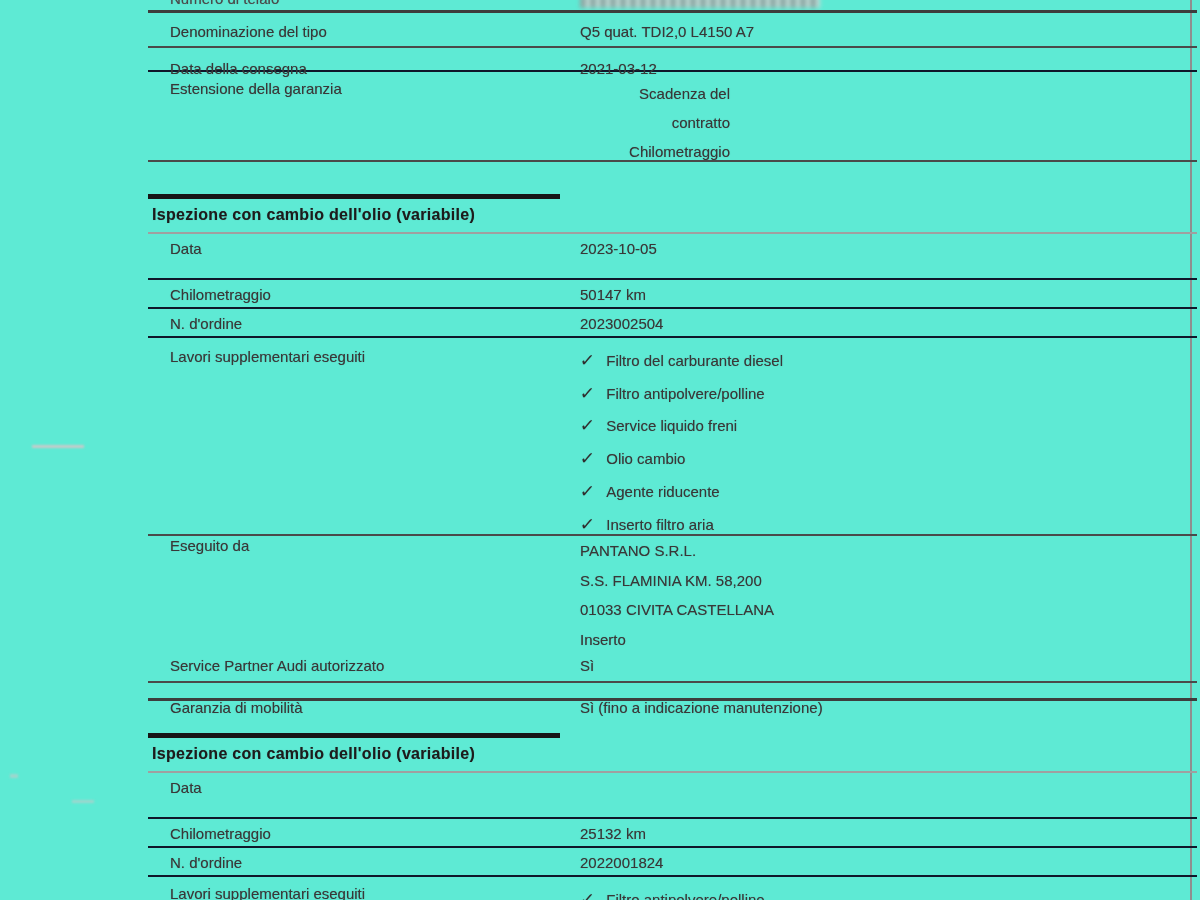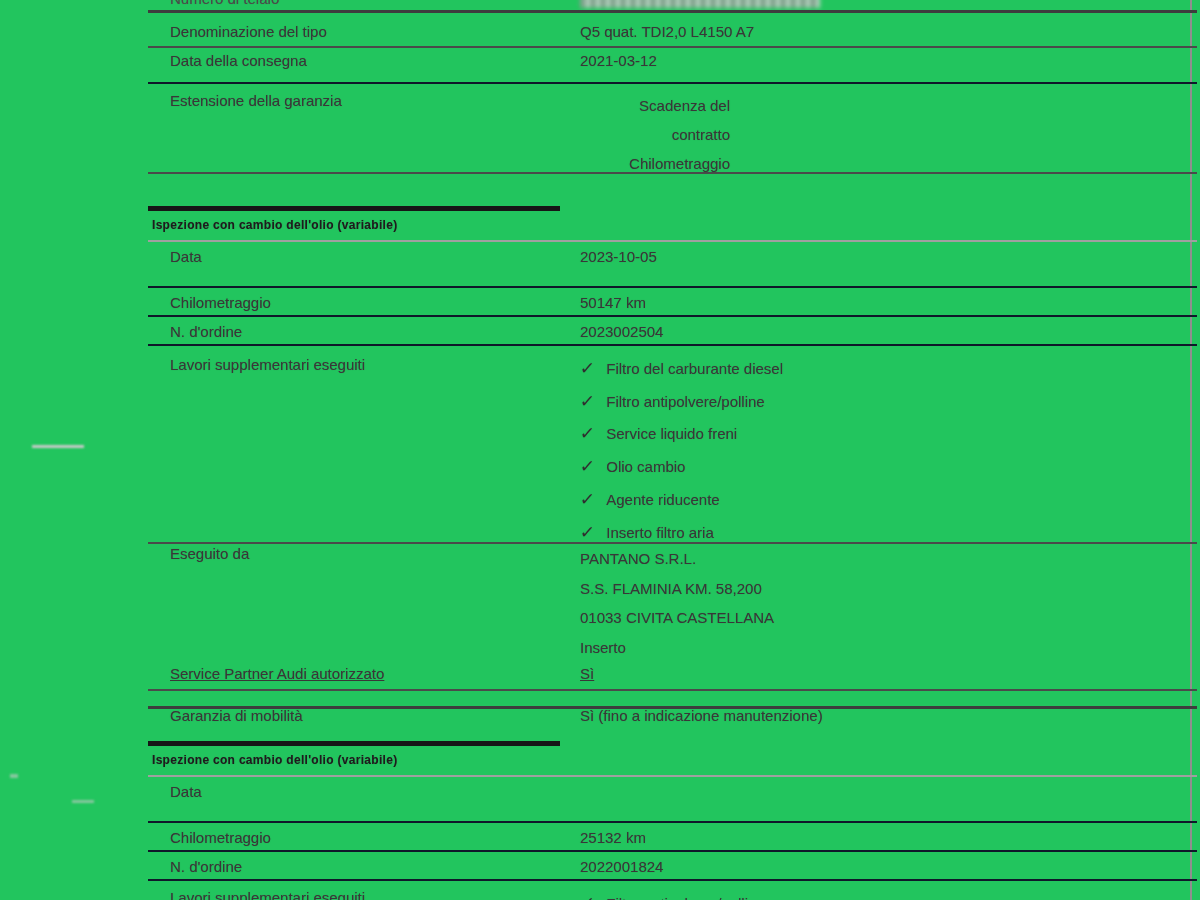--- a/index.html
+++ b/index.html
@@ -3,21 +3,21 @@
 <meta charset="utf-8">
 <style>
   * { margin: 0; padding: 0; box-sizing: border-box; }
   html, body { background: #ffffff; }
   body {
     width: 1200px; height: 900px; overflow: hidden; position: relative;
     font-family: "Liberation Sans", "DejaVu Sans", sans-serif;
     color: #383838;
   }
   .sheet {
-    position: absolute; inset: 0; background: #22c55e;
+    position: absolute; inset: 0; background: #5eead4;
     text-shadow: 0 0 0.7px rgba(70,70,70,0.55);
   }
   
   .edge-line {
     position: absolute; top: 0; bottom: 0; left: 1190px; width: 2px;
     background: #8f8f8f; filter: blur(0.4px);
   }
   
   .artifact { position: absolute; background: #c9c9c9; filter: blur(1px); }
   .artifact.a1 { left: 32px; top: 445px; width: 52px; height: 3px; }
@@ -41,47 +41,47 @@
   
   .vin-row { height: 10px; overflow: hidden; position: relative; }
   .vin-row .clipped { transform: translateY(-11px); color: #4a4a4a; }
   .vin-smudge {
     position: absolute; left: 432px; top: -4px; width: 240px; height: 12px;
     background: repeating-linear-gradient(90deg, #9a9a9a 0 6px, #d8d8d8 6px 10px);
     filter: blur(2.2px); opacity: .8;
   }
 
   .r-denominazione { height: 36px; padding-top: 9px; }
-  .r-consegna      { height: 36px; padding-top: 3px; }
+  .r-consegna      { height: 24px; padding-top: 11px; }
   .r-garanzia      { height: 90px; padding-top: 7px; }
 
   .sub-grid { display: flex; text-align: right; }
   .sub-col-label { width: 150px; }
   .sub-col-label div, .sub-col-value div { line-height: 29px; }
 
   .gap32 { height: 32px; }
 
   
   .section-bar { width: 412px; height: 5px; background: #161616; }
   .section-title {
-    font-size: 12px; font-weight: bold; color: #1c1c1c;
+    font-size: 16px; font-weight: bold; color: #1c1c1c;
     letter-spacing: .3px; padding: 7px 0 8px 4px;
   }
 
   .r-kv { height: 29px; padding-top: 5px; }
   .r-kv-first { height: 46px; padding-top: 5px; }
 
   .r-lavori { padding-top: 7px; }
   .chk { display: flex; align-items: baseline; line-height: 32.7px; }
   .chk .mark { font-size: 17px; margin-right: 12px; color: #2e2e2e; transform: skewX(-6deg); }
   .r-lavori .cell-label { padding-top: 2px; }
 
   .r-eseguito { height: 118px; padding-top: 0; }
   .addr-line { line-height: 29.6px; }
-  .r-partner { height: 29px; padding-top: 4px; text-decoration: underline; }
+  .r-partner { height: 29px; padding-top: 4px; }
   .r-mobilita { height: 17px; padding-top: 15px; }
 
   .r-lavori-2 { padding-top: 7px; }
 </style>
 </head>
 <body>
 
 <div class="sheet">
   <div class="artifact a1"></div>
   <div class="artifact a2"></div>

